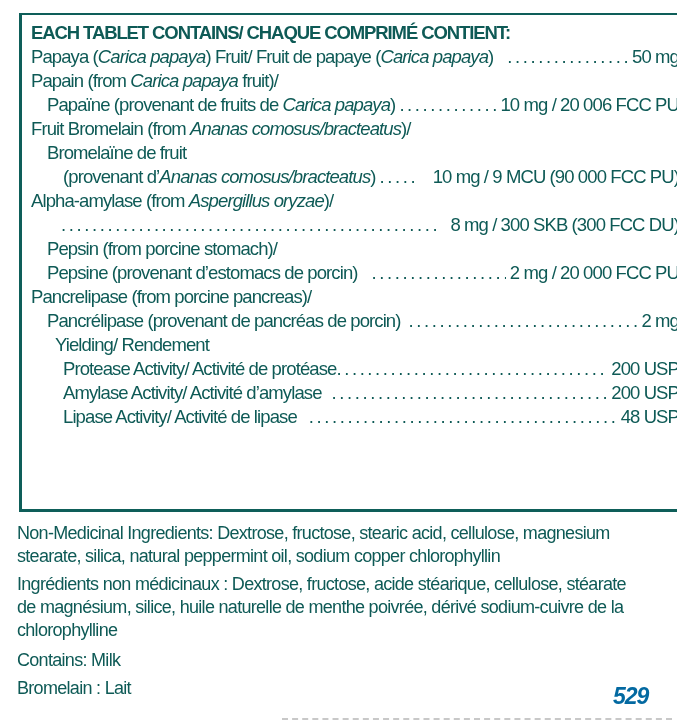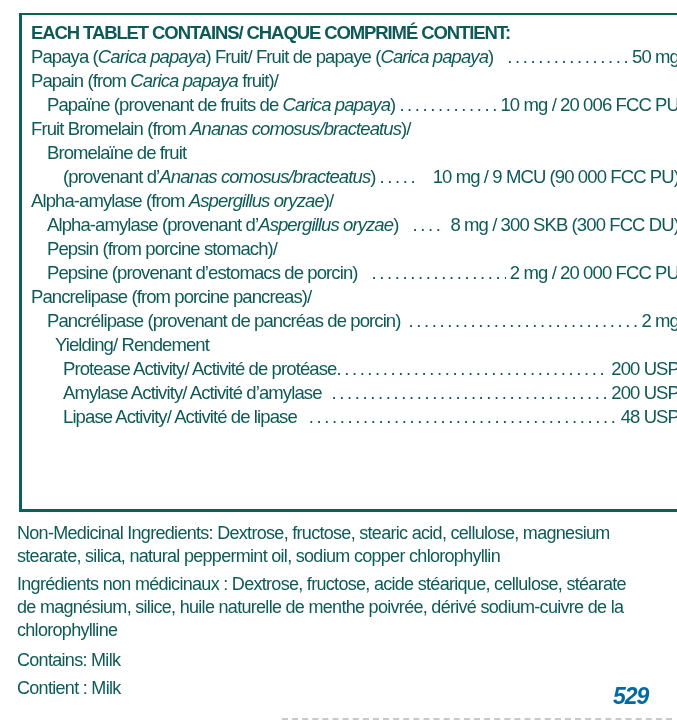--- a/index.html
+++ b/index.html
@@ -83,21 +83,20 @@
     <span class="lbl"><span>(provenant d’</span><i>Ananas comosus/bracteatus</i><span>)</span></span>
     <span class="dots" style="margin-right:14px;">................................................................................</span>
     <span class="val">10 mg / 9 MCU (90 000 FCC PU)</span>
   </div>
 
   <div class="line" style="top:174px; left:9px;">
     <span class="lbl"><span>Alpha-amylase (from </span><i>Aspergillus oryzae</i><span>)/</span></span>
   </div>
 
   <div class="line" style="top:198px; left:25px;">
-    <span class="lbl"><span>Alpha-amylase (provenant d’</span><i>Aspergillus oryzae</i><span>)</span></span>
     <span class="dots" style="margin-left:14px; margin-right:10px;">................................................................................</span>
     <span class="val">8 mg / 300 SKB (300 FCC DU)</span>
   </div>
 
   <div class="line" style="top:222px; left:9px;margin-left:16px;">
     <span class="lbl">Pepsin (from porcine stomach)/</span>
   </div>
 
   <div class="line" style="top:246px; left:25px;">
     <span class="lbl">Pepsine (provenant d’estomacs de porcin)</span>
@@ -137,17 +136,17 @@
     <span class="val">48 USP</span>
   </div>
 </div>
 
 <div class="plain" style="top:522px;">Non-Medicinal Ingredients: Dextrose, fructose, stearic acid, cellulose, magnesium</div>
 <div class="plain" style="top:545px;">stearate, silica, natural peppermint oil, sodium copper chlorophyllin</div>
 <div class="plain" style="top:573px;">Ingrédients non médicinaux : Dextrose, fructose, acide stéarique, cellulose, stéarate</div>
 <div class="plain" style="top:596px;">de magnésium, silice, huile naturelle de menthe poivrée, dérivé sodium-cuivre de la</div>
 <div class="plain" style="top:619px;">chlorophylline</div>
 <div class="plain" style="top:649px;">Contains: Milk</div>
-<div class="plain" style="top:677px;">Contient : Milk</div>
+<div class="plain" style="top:677px;">Bromelain : Lait</div>
 
 <div class="footer-ver">V1.2</div>
 <div class="footer-num">529</div>
 <div class="dash"></div>
 
 </body></html>

